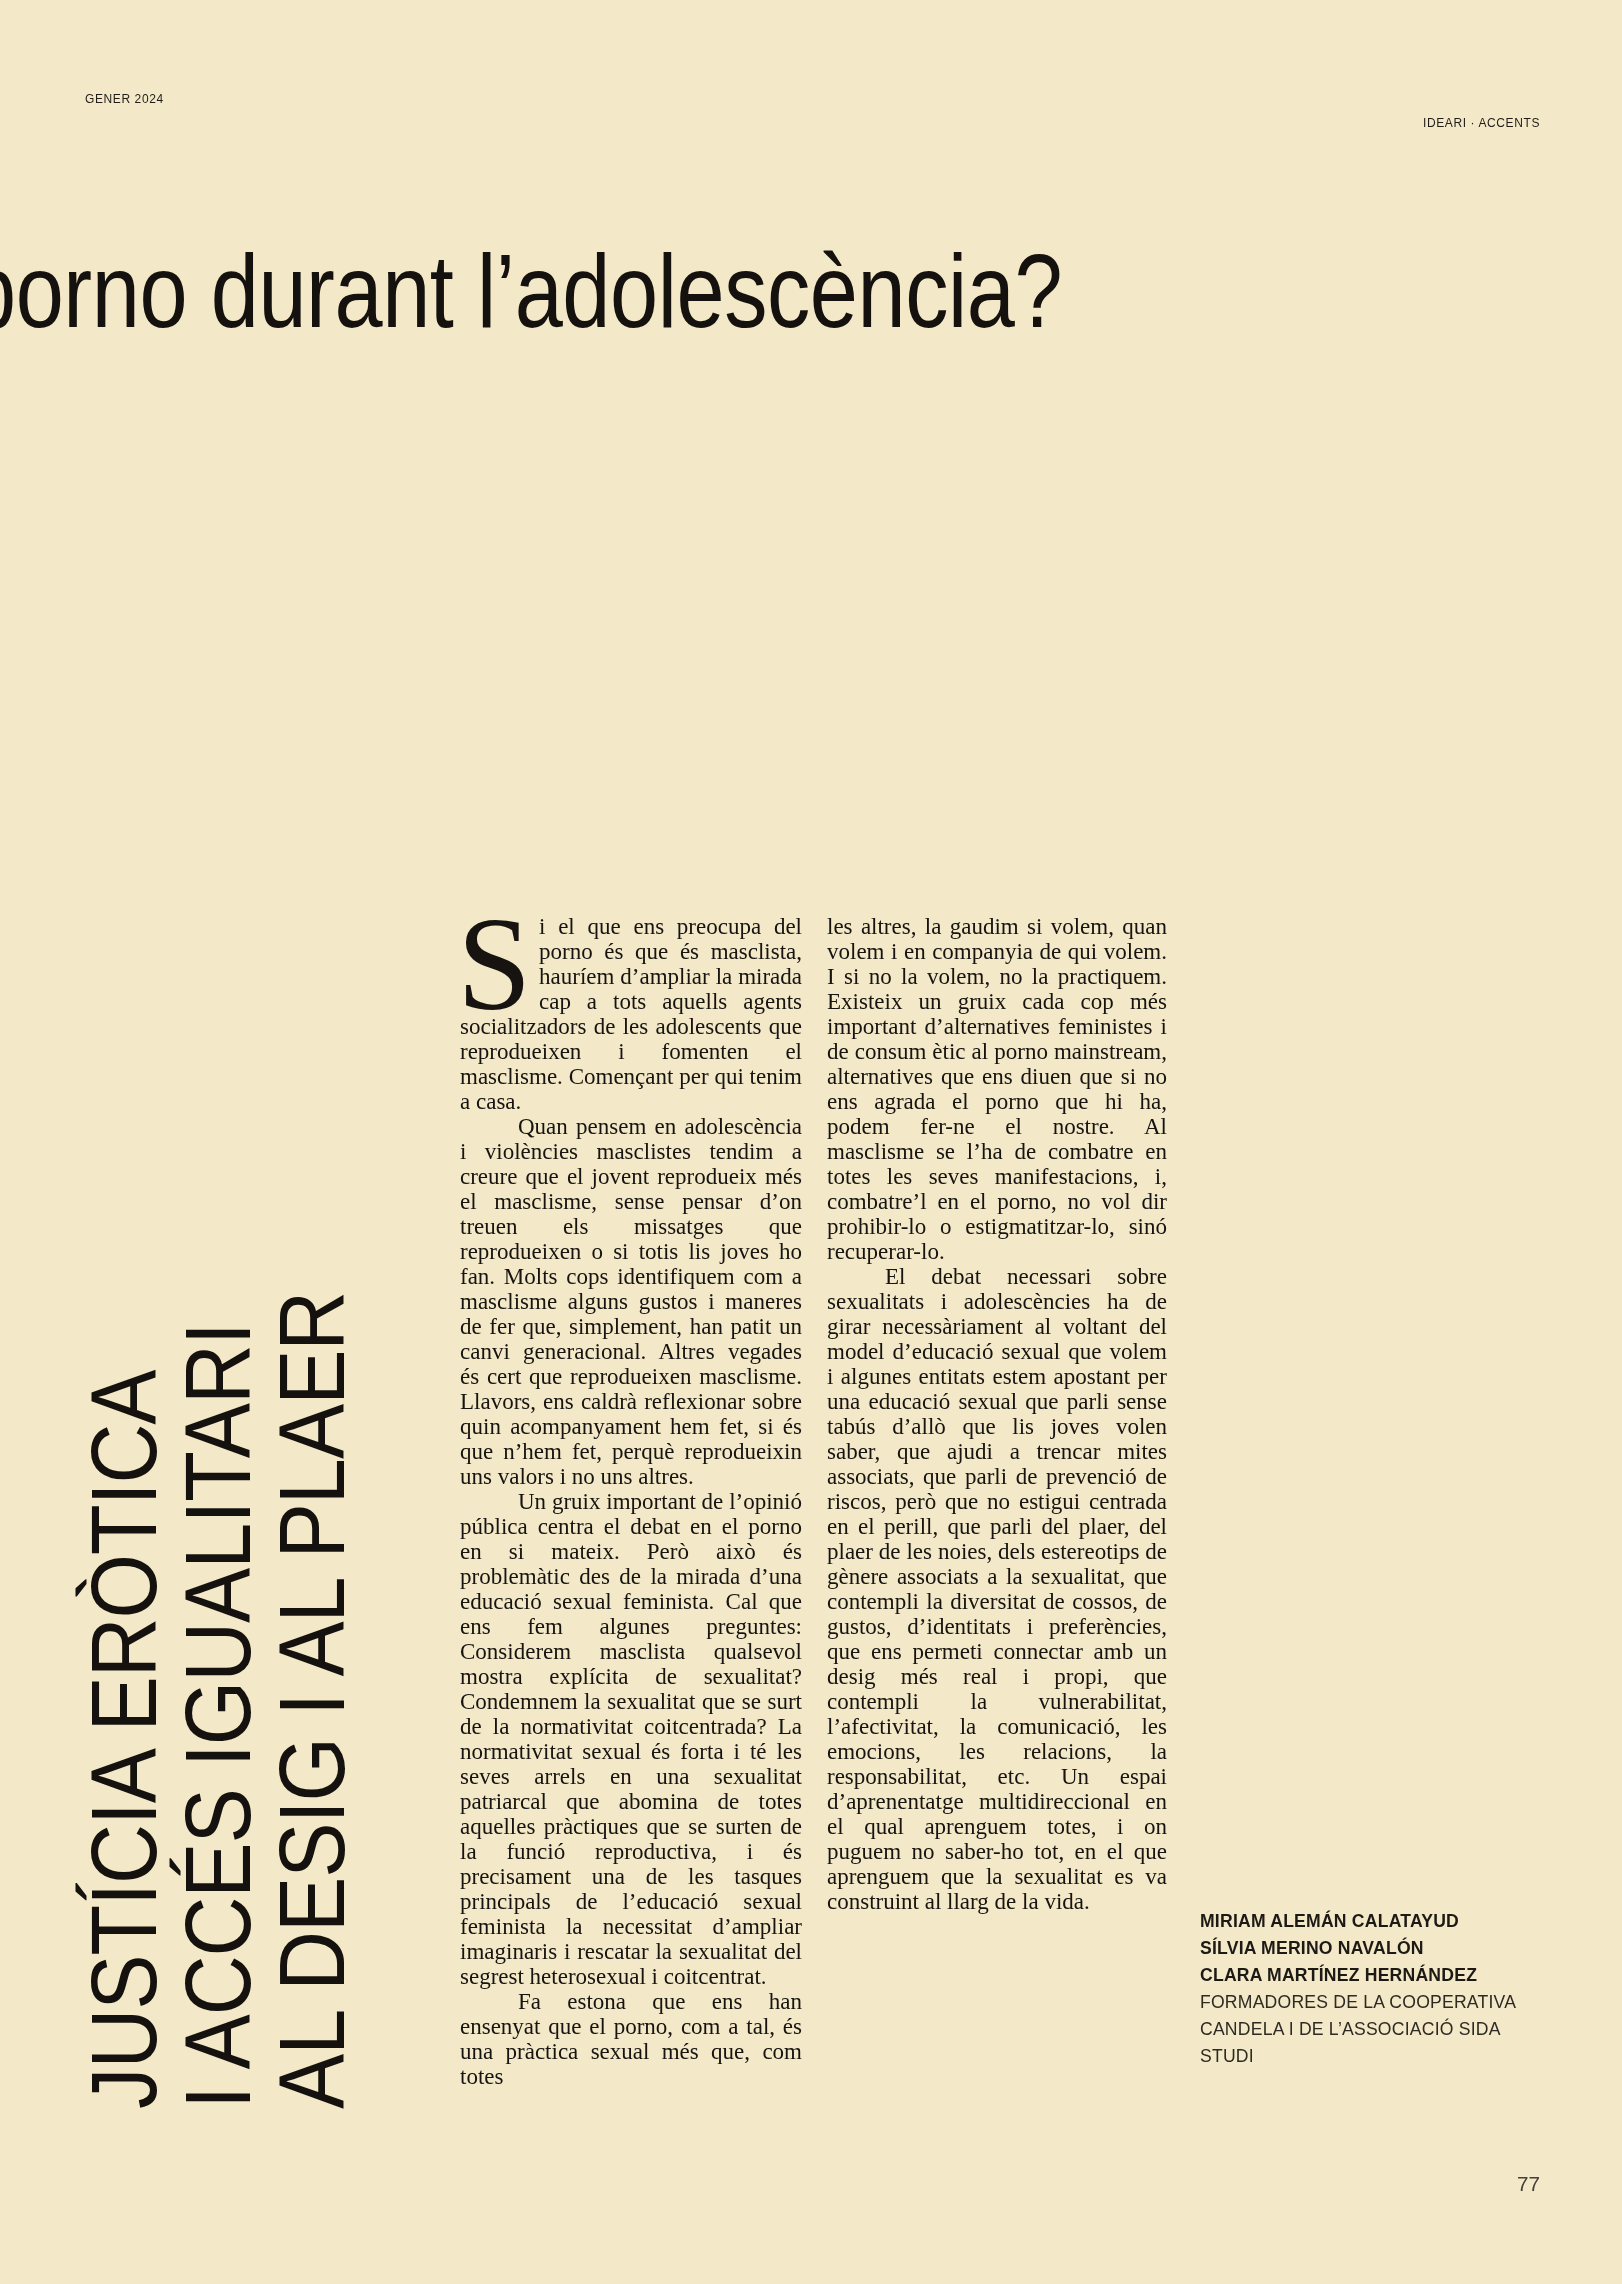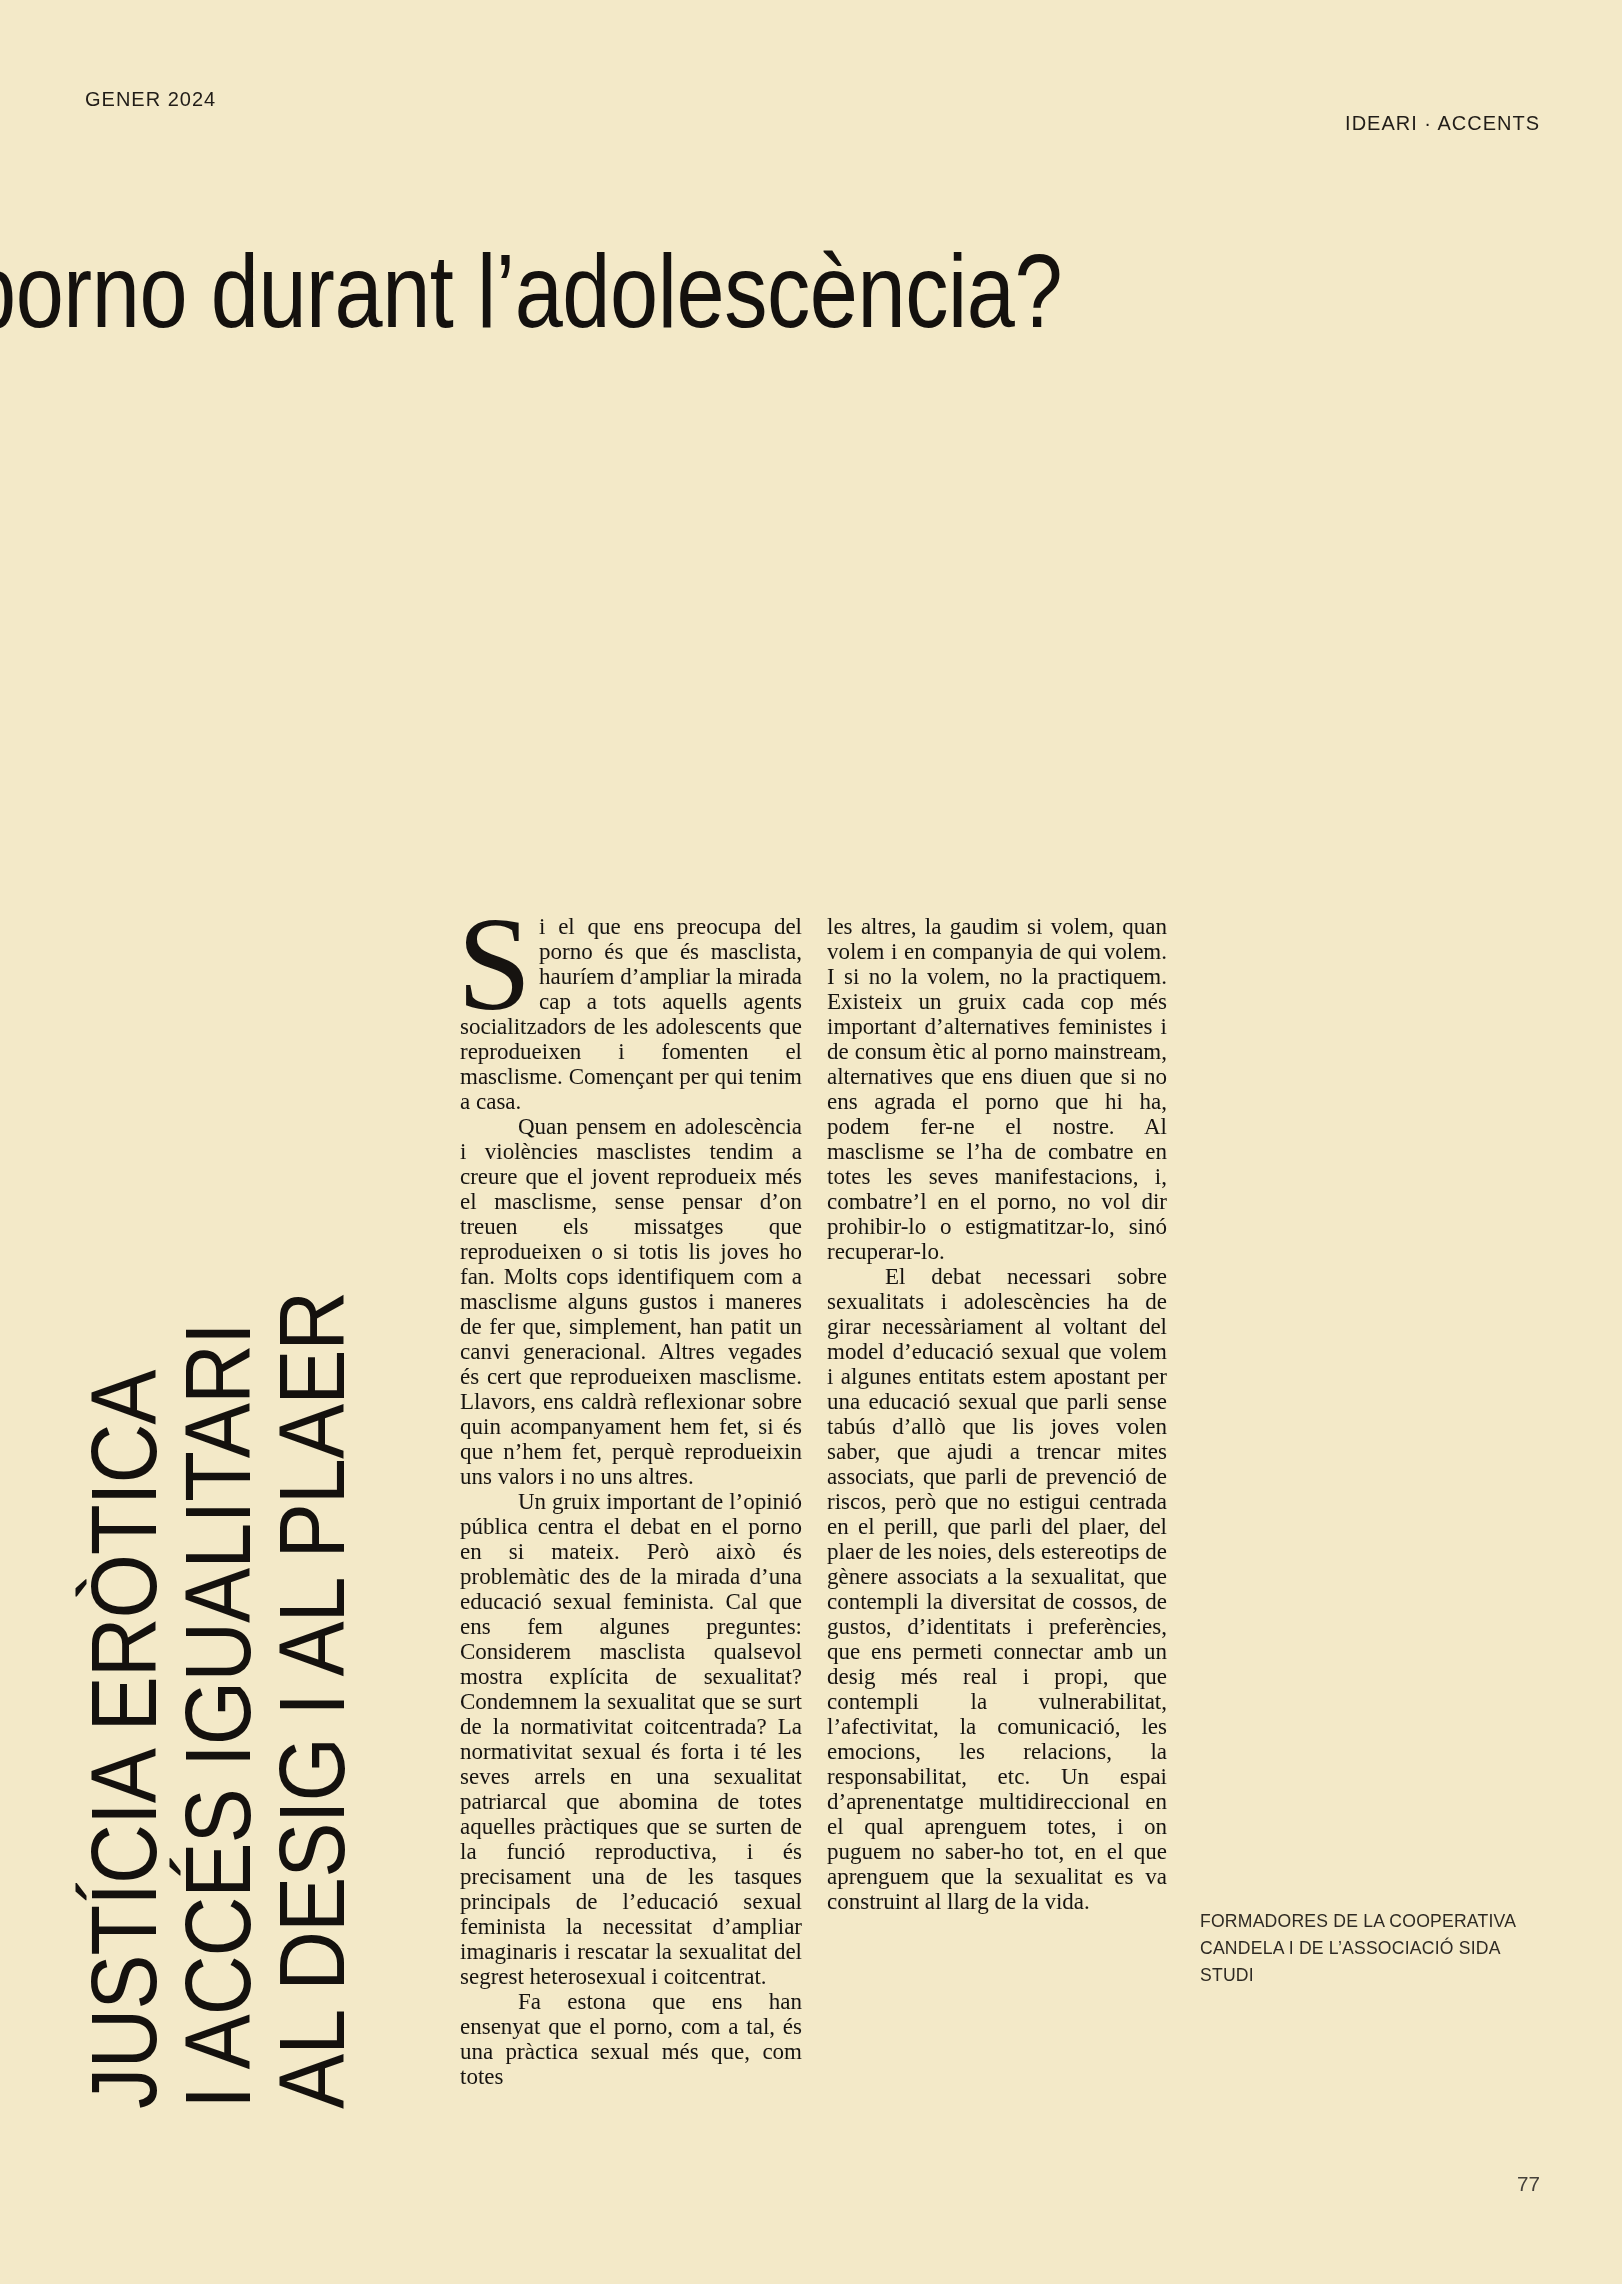--- a/index.html
+++ b/index.html
@@ -2,21 +2,21 @@
 <html lang="ca" style="font-size:12.2px"><head>
 <meta charset="utf-8">
 <style>
   html,body{margin:0;padding:0;background:#d8d0b6;}
   .page{
     position:relative;width:1623px;height:2284px;overflow:hidden;
     background:#f3e9c8;color:#1b1713;
     font-family:"Liberation Sans",sans-serif;
   }
   
-  .hdr{position:absolute;top:90px;font-size:20px;line-height:18.3px;
+  .hdr{position:absolute;top:90px;font-size:12px;line-height:18.3px;
        letter-spacing:.05em;color:#211d18;white-space:nowrap;}
   .hdr-left{left:85px;}
   .hdr-right{right:83px;text-align:right;margin-top:24px;}
   
   .headline{position:absolute;left:-32px;top:240px;font-size:103px;line-height:103px;
             white-space:nowrap;font-weight:400;letter-spacing:-0.005em;color:#14110e;}
   .headline-inner{display:inline-block;transform:scaleX(.84);transform-origin:0 50%;}
   
   .vt{position:absolute;left:77px;top:2109px;transform:rotate(-90deg);
       transform-origin:0 0;color:#14110e;}
@@ -64,20 +64,25 @@
       <p class="ind">Fa estona que ens han ensenyat que el porno, com a tal, és una pràctica sexual més que, com totes</p>
     </div>
 
   <div class="col col-2">
       <p>les altres, la gaudim si volem, quan volem i en companyia de qui volem. I si no la volem, no la practiquem. Existeix un gruix cada cop més important d’alternatives feministes i de consum ètic al porno mainstream, alternatives que ens diuen que si no ens agrada el porno que hi ha, podem fer-ne el nostre. Al masclisme se l’ha de combatre en totes les seves manifestacions, i, combatre’l en el porno, no vol dir prohibir-lo o estigmatitzar-lo, sinó recuperar-lo.</p>
       <p class="ind">El debat necessari sobre sexualitats i adolescències ha de girar necessàriament al voltant del model d’educació sexual que volem i algunes entitats estem apostant per una educació sexual que parli sense tabús d’allò que lis joves volen saber, que ajudi a trencar mites associats, que parli de prevenció de riscos, però que no estigui centrada en el perill, que parli del plaer, del plaer de les noies, dels estereotips de gènere associats a la sexualitat, que contempli la diversitat de cossos, de gustos, d’identitats i preferències, que ens permeti connectar amb un desig més real i propi, que contempli la vulnerabilitat, l’afectivitat, la comunicació, les emocions, les relacions, la responsabilitat, etc. Un espai d’aprenentatge multidireccional en el qual aprenguem totes, i on puguem no saber-ho tot, en el que aprenguem que la sexualitat es va construint al llarg de la vida.</p>
     </div>
 
   <div class="byline">
     <div>
+        <div class="byline-name">MIRIAM ALEMÁN CALATAYUD</div>
+        <div class="byline-name">SÍLVIA MERINO NAVALÓN</div>
+        <div class="byline-name">CLARA MARTÍNEZ HERNÁNDEZ</div>
+      </div>
+    <div>
         <div class="byline-role">FORMADORES DE LA COOPERATIVA</div>
         <div class="byline-role">CANDELA I DE L’ASSOCIACIÓ SIDA STUDI</div>
       </div>
   </div>
 
   <div class="pageno">77</div>
 
 </div>
 
 

